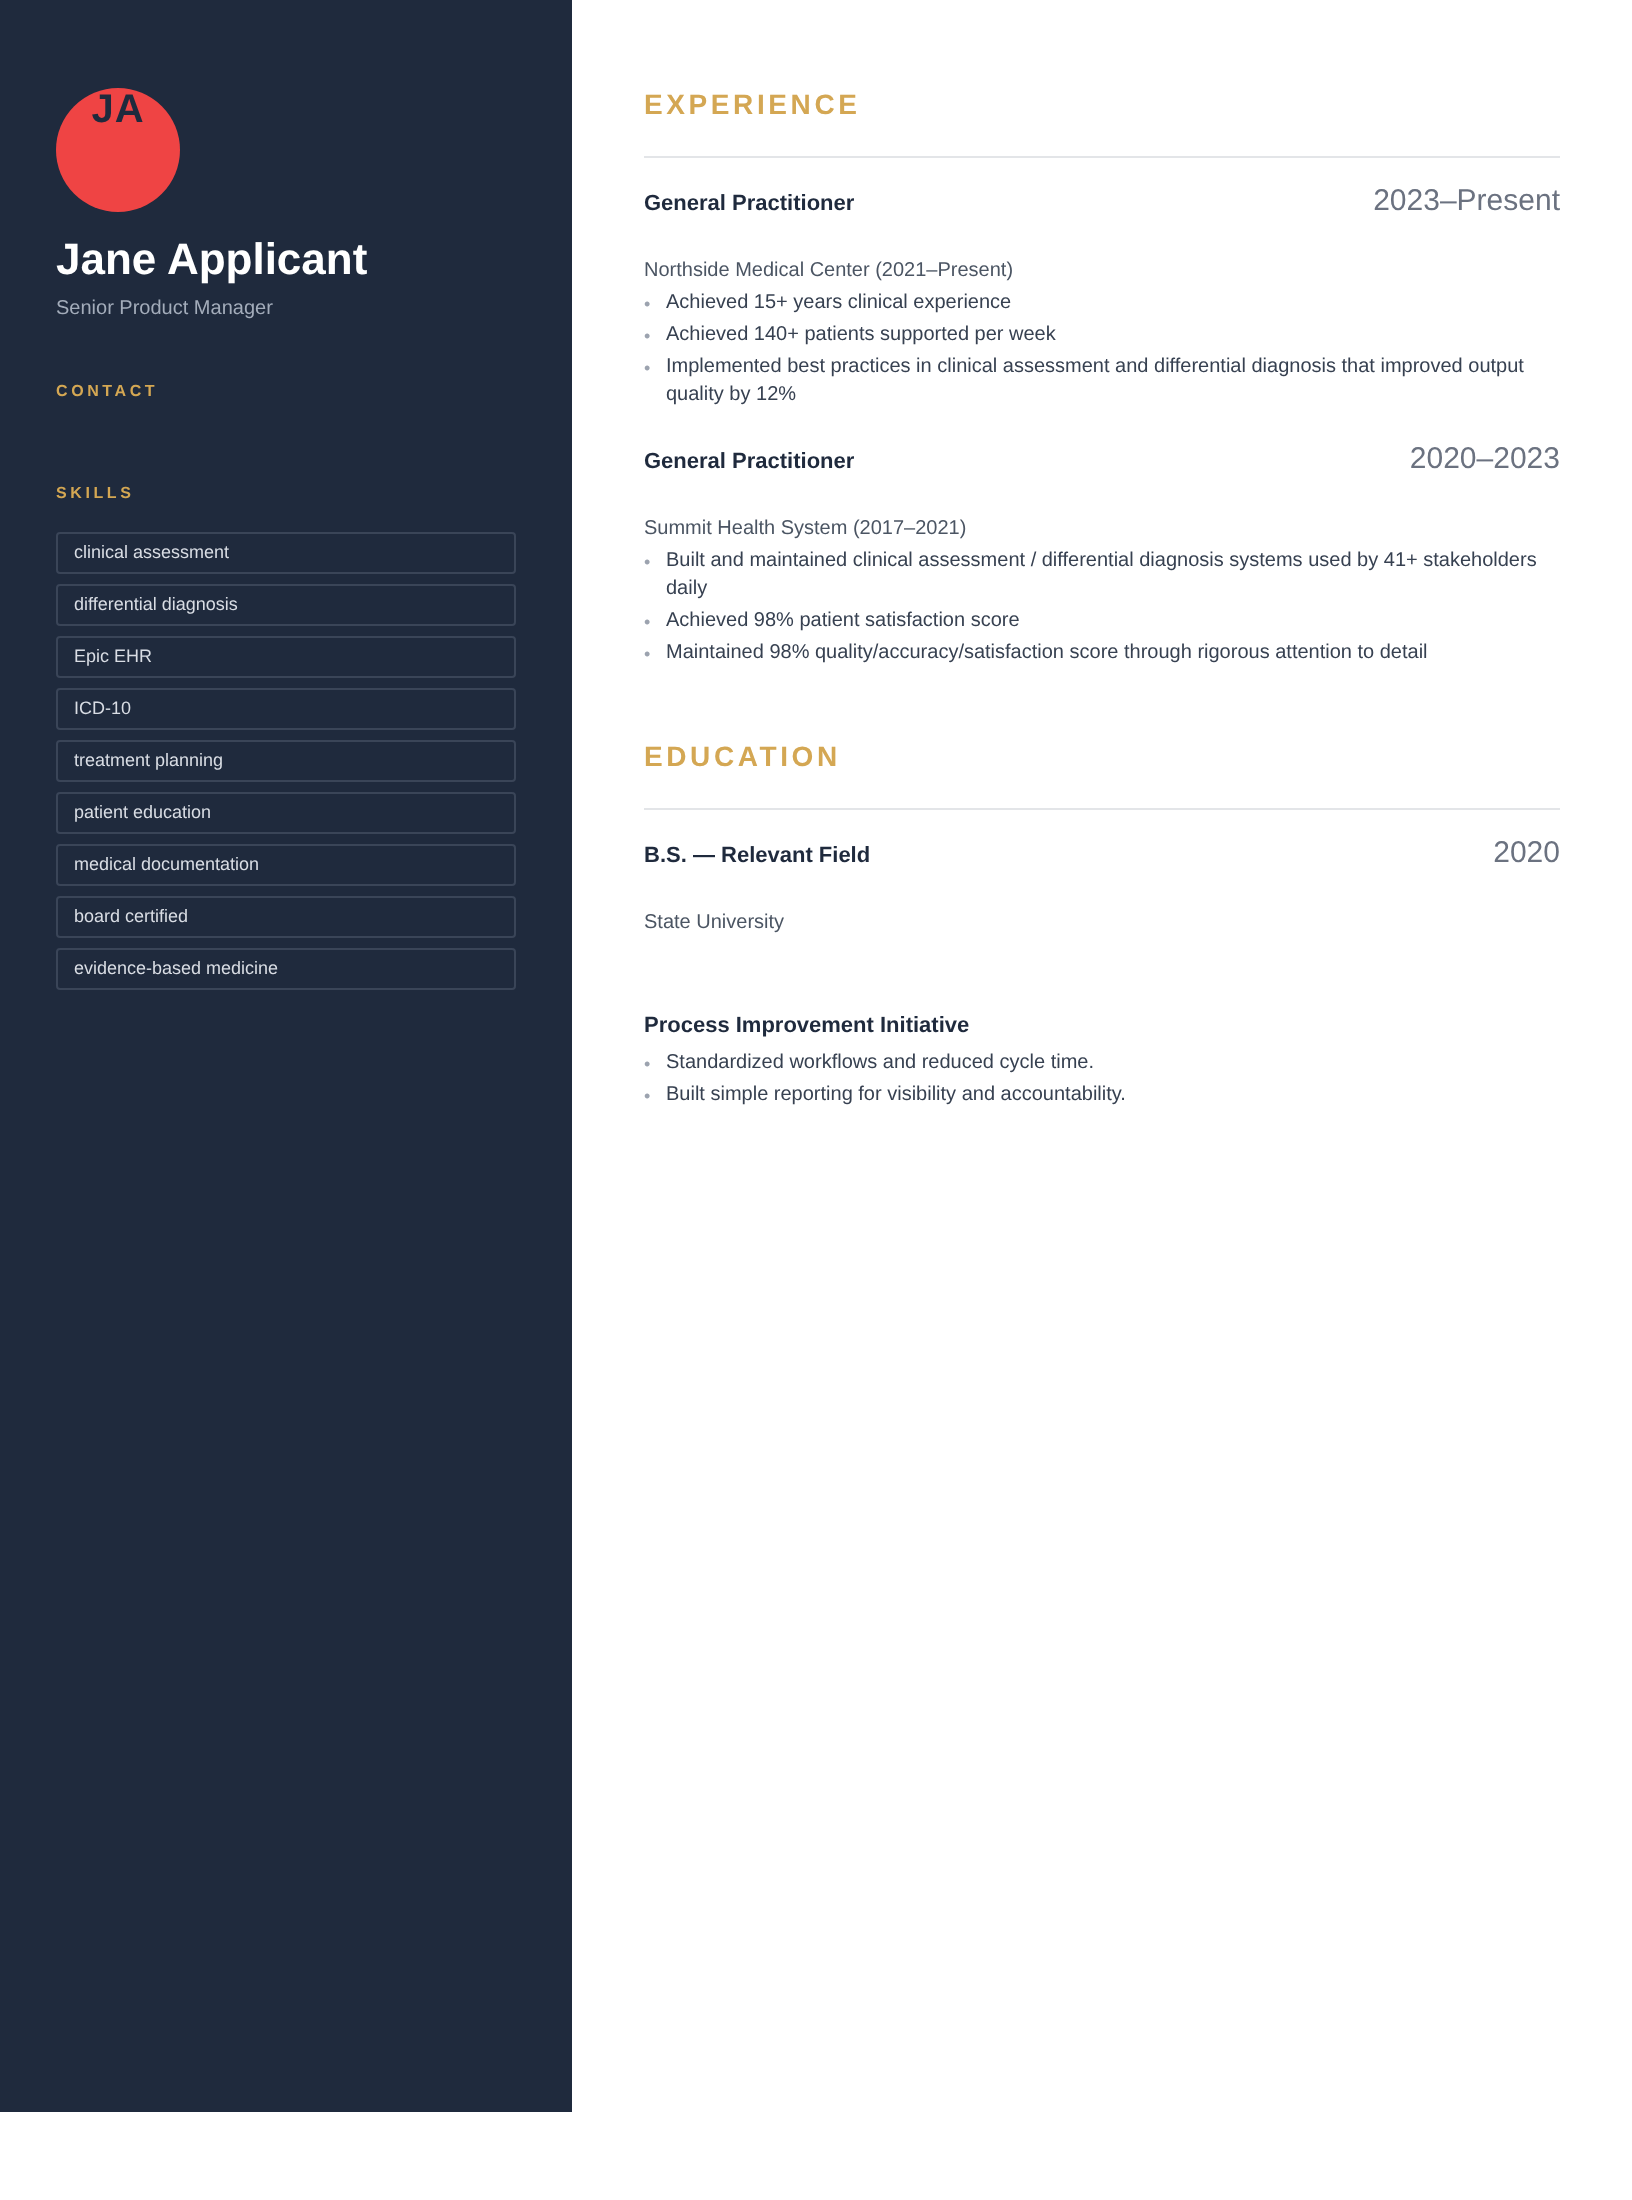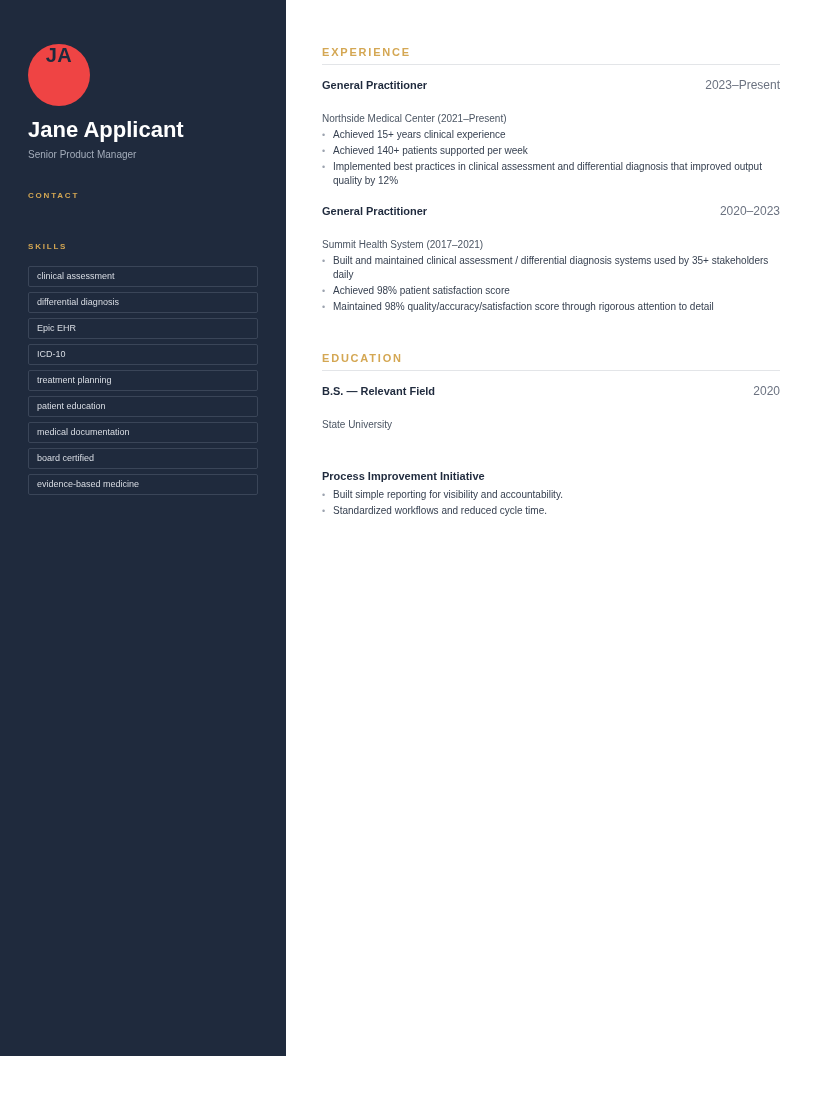--- a/index.html
+++ b/index.html
@@ -10,28 +10,28 @@
   .avatar { width: 62px; height: 62px; border-radius: 50%; background: #ef4444; color: #1f2a3d;
             font-weight: bold; font-size: 20px; display: flex; justify-content: center; letter-spacing: 0.5px; }
   .name { color: #ffffff; font-size: 22px; font-weight: bold; margin-top: 11px; line-height: 26px; }
   .role { color: #a3acba; font-size: 10px; margin-top: 6px; line-height: 12px; }
   .side-heading { color: #d4a753; font-size: 8px; font-weight: bold; letter-spacing: 1.8px; line-height: 10px; }
   .contact-heading { margin-top: 30px; }
   .skills-heading { margin-top: 41px; }
   .tags { display: flex; flex-wrap: wrap; gap: 5px 7px; margin-top: 14px; width: 230px; flex-direction: column; }
   .tag { border: 1px solid #3a4558; border-radius: 2px; color: #d9dde4; font-size: 9px; padding: 4px 8px 5px 8px; line-height: 10px; }
   .main { flex: 1; padding: 46px 36px 0 36px; }
-  .section-heading { color: #d4a753; font-size: 11px; font-weight: bold; letter-spacing: 1.8px; line-height: 12px;
-                     padding-bottom: 6px; border-bottom: 1px solid #e3e5e8; }
+  .section-heading { color: #d4a753; font-size: 14px; font-weight: bold; letter-spacing: 1.8px; line-height: 12px;
+                     padding-bottom: 20px; border-bottom: 1px solid #e3e5e8; }
   .section { margin-bottom: 30px; }
   .entry { margin-top: 13px; }
   .entry + .entry { margin-top: 16px; }
   .entry-head { display: flex; justify-content: space-between; align-items: baseline; }
   .entry-title { color: #1f2a3d; font-size: 11px; font-weight: bold; line-height: 14px; }
-  .entry-date { color: #6b7280; font-size: 12px; }
+  .entry-date { color: #6b7280; font-size: 15px; }
   .entry-sub { color: #4b5563; font-size: 10px; margin-top: 20px; line-height: 13px; }
   ul.bullets { list-style: none; margin-top: 3px; }
   ul.bullets li { position: relative; padding-left: 11px; color: #374151; font-size: 10px; line-height: 14px; margin-bottom: 2px; }
   ul.bullets li::before { content: "•"; position: absolute; left: 0; top: 0; color: #9ca3af; font-size: 9px; }
 </style>
 </head>
 <body>
 
 <div class="page">
   <aside class="sidebar">
@@ -74,21 +74,21 @@
         </ul>
       </div>
 
       <div class="entry">
         <div class="entry-head">
           <span class="entry-title">General Practitioner</span>
           <span class="entry-date">2020–2023</span>
         </div>
         <div class="entry-sub">Summit Health System (2017–2021)</div>
         <ul class="bullets">
-          <li>Built and maintained clinical assessment / differential diagnosis systems used by 35+ stakeholders daily</li>
+          <li>Built and maintained clinical assessment / differential diagnosis systems used by 41+ stakeholders daily</li>
           <li>Achieved 98% patient satisfaction score</li>
           <li>Maintained 98% quality/accuracy/satisfaction score through rigorous attention to detail</li>
         </ul>
       </div>
     </section>
 
     <section class="section" style="margin-top:38px;">
       <div class="section-heading">EDUCATION</div>
       <div class="entry">
         <div class="entry-head">
@@ -98,19 +98,19 @@
         <div class="entry-sub">State University</div>
       </div>
     </section>
 
     <section class="section" style="margin-top:38px;">
       <div class="entry">
         <div class="entry-head">
           <span class="entry-title">Process Improvement Initiative</span>
         </div>
         <ul class="bullets" style="margin-top:5px;">
+          <li>Standardized workflows and reduced cycle time.</li>
           <li>Built simple reporting for visibility and accountability.</li>
-          <li>Standardized workflows and reduced cycle time.</li>
         </ul>
       </div>
     </section>
   </main>
 </div>
 
 </body></html>

